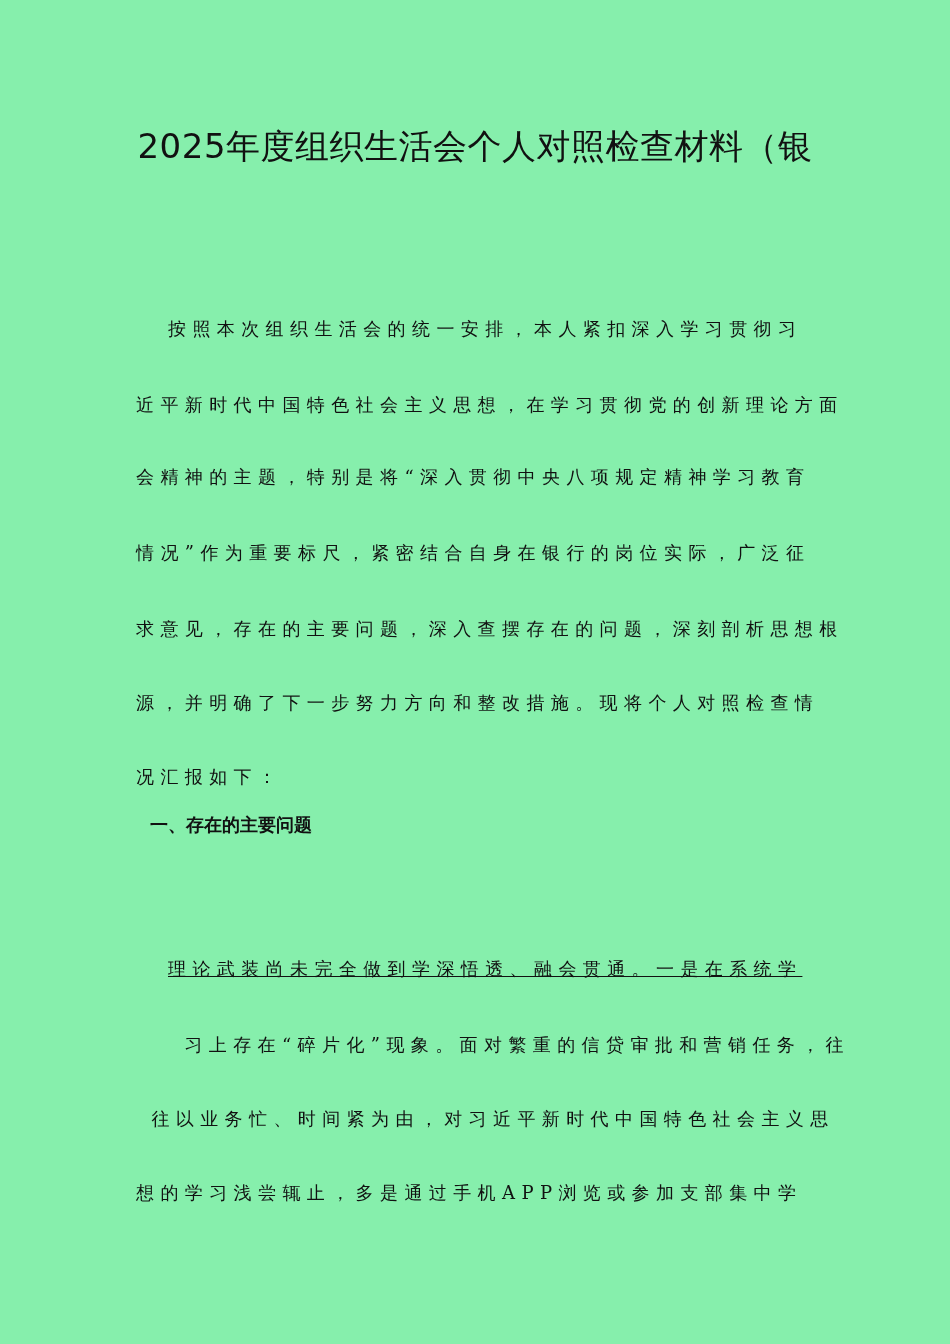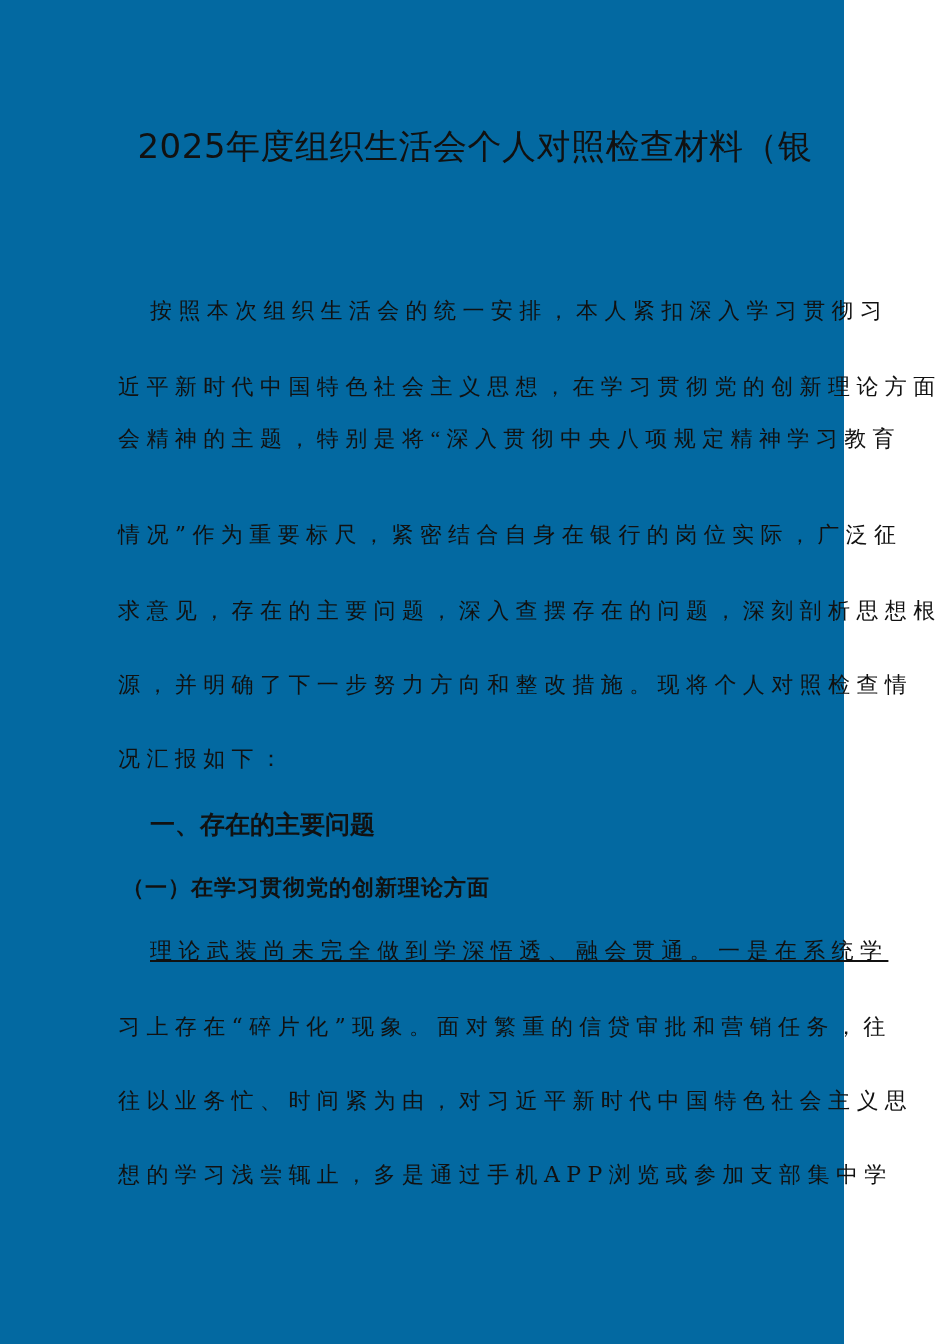--- a/index.html
+++ b/index.html
@@ -10,23 +10,23 @@
     body {
       width: 950px;
       height: 1344px;
       position: relative;
       overflow: hidden;
       color: #111111;
     }
     .page {
       position: absolute;
       left: 0; top: 0;
-      width: 844px;
+      width: 950px;
       height: 1344px;
-      background: #0369a1;
+      background: #86efac;
     }
     .title {
       position: absolute;
       left: 118px;
       width: 714px;
       text-align: center;
       font-family: "DejaVu Sans", sans-serif;
       font-size: 34px;
       font-weight: normal;
       letter-spacing: 0.5px;
@@ -34,32 +34,32 @@
       line-height: 40px;
       margin: 0;
     }
     .title.l1 { top: 126px; }
     .title.l2 { top: 197px; }
     .line {
       position: absolute;
       left: 118px;
       width: 714px;
       font-family: "DejaVu Serif", serif;
-      font-size: 22px;
+      font-size: 18px;
       line-height: 30px;
       white-space: nowrap;
       letter-spacing: 6.4px;
-      margin: 0;
+      margin: 18px;
     }
     .line.indent { left: 150px; }
     .heading1 {
       position: absolute;
       left: 150px;
       font-family: "DejaVu Sans", sans-serif;
-      font-size: 25px;
+      font-size: 18px;
       line-height: 30px;
       white-space: nowrap;
       margin: 0;
     }
     .heading2 {
       position: absolute;
       left: 122px;
       font-family: "DejaVu Serif", serif;
       font-weight: bold;
       font-size: 22px;
@@ -72,30 +72,29 @@
 </head>
 <body>
 
 <div class="page">
 
   <h1 class="title l1">2025年度组织生活会个人对照检查材料（银</h1>
 
   <div>
     <p class="line indent" style="top:296px;">按照本次组织生活会的统一安排，本人紧扣深入学习贯彻习</p>
     <p class="line" style="top:372px;">近平新时代中国特色社会主义思想，在学习贯彻党的创新理论方面</p>
-    <p class="line" style="top:424px;font-family:Liberation Serif, serif;">会精神的主题，特别是将“深入贯彻中央八项规定精神学习教育</p>
+    <p class="line" style="top:444px;">会精神的主题，特别是将“深入贯彻中央八项规定精神学习教育</p>
     <p class="line" style="top:520px;">情况”作为重要标尺，紧密结合自身在银行的岗位实际，广泛征</p>
     <p class="line" style="top:596px;">求意见，存在的主要问题，深入查摆存在的问题，深刻剖析思想根</p>
     <p class="line" style="top:670px;">源，并明确了下一步努力方向和整改措施。现将个人对照检查情</p>
     <p class="line" style="top:744px;">况汇报如下：</p>
   </div>
 
   <h2 class="heading1" style="top:810px;">一、存在的主要问题</h2>
 
-  <h3 class="heading2" style="top:872px;">（一）在学习贯彻党的创新理论方面</h3>
 
   <div>
     <p class="line indent" style="top:936px;text-decoration:underline;">理论武装尚未完全做到学深悟透、融会贯通。一是在系统学</p>
     <p class="line" style="top:1012px;text-align:right;">习上存在“碎片化”现象。面对繁重的信贷审批和营销任务，往</p>
     <p class="line" style="top:1086px;text-align:center;">往以业务忙、时间紧为由，对习近平新时代中国特色社会主义思</p>
     <p class="line" style="top:1160px;">想的学习浅尝辄止，多是通过手机APP浏览或参加支部集中学</p>
   </div>
 
 </div>
 

